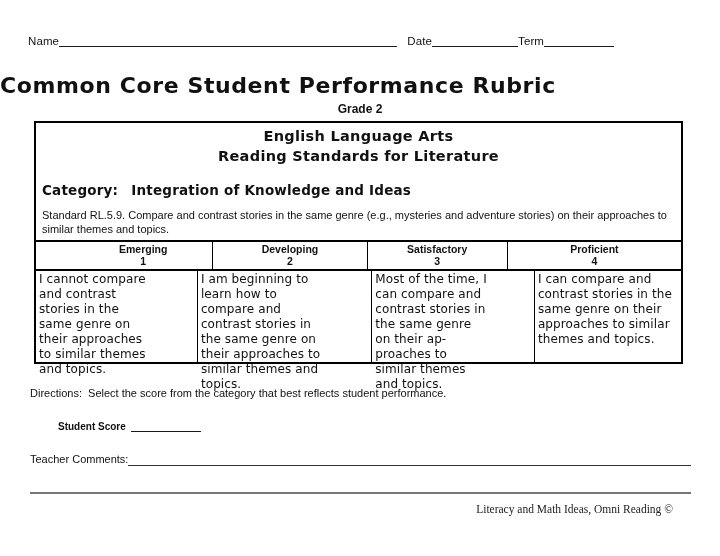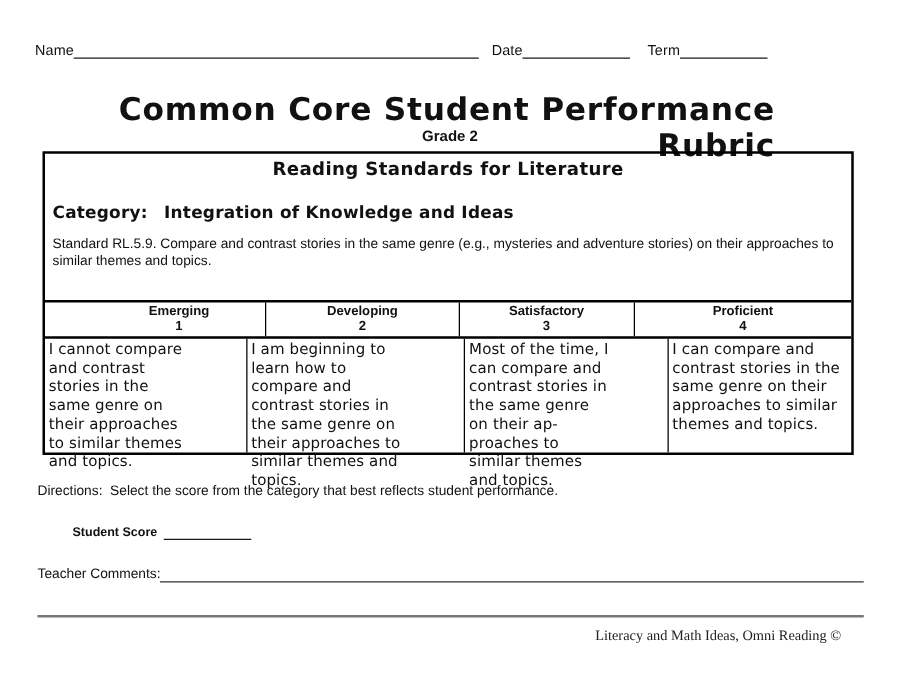--- a/index.html
+++ b/index.html
@@ -19,28 +19,28 @@
     font-size: 11.5px; letter-spacing: 0.1px;
   }
   .blank-line {
     border-bottom: 1.5px solid #1a1a1a;
     height: 13px; display: inline-block;
   }
   .fill { flex: 1 1 auto; }
   .w-date { width: 86px; }
   .w-term { width: 70px; }
   .gap-lg { margin-left: 10px; }
-  .gap-md { margin-left: 14px; }
+  .gap-md { }
 
   
   .page-title {
     position: absolute; top: 73px; left: 0; width: 620px;
-    text-align: right;
+    text-align: left;
     font-family: "DejaVu Sans", sans-serif;
-    font-size: 25px; font-weight: bold; letter-spacing: 0.6px;
+    font-size: 22px; font-weight: bold; letter-spacing: 0.6px;
   }
   .grade-subtitle {
     position: absolute; top: 102px; left: 0; width: 720px;
     text-align: center;
     font-size: 12px; font-weight: bold;
   }
 
   
   .rubric-table {
     position: absolute; left: 34px; top: 121px;
@@ -120,20 +120,21 @@
     <span class="blank-line w-date"></span>
     <span class="gap-md">Term</span>
     <span class="blank-line w-term"></span>
 </div>
 
 <div class="page-title">Common Core Student Performance Rubric</div>
 <div class="grade-subtitle">Grade 2</div>
 
 <div class="rubric-table">
   <div class="table-top">
+    <div class="t-center">English Language Arts</div>
     <div class="t-center">Reading Standards for Literature</div>
     <div class="category-row">
       <span>Category:</span><span class="category-value">Integration of Knowledge and Ideas</span>
     </div>
     <div class="standard-text">Standard RL.5.9. Compare and contrast stories in the same genre (e.g., mysteries and adventure stories) on their approaches to similar themes and topics.</div>
   </div>
 
   <div class="level-header-row">
     <div class="hcell col-0">
       <div>Emerging</div>

